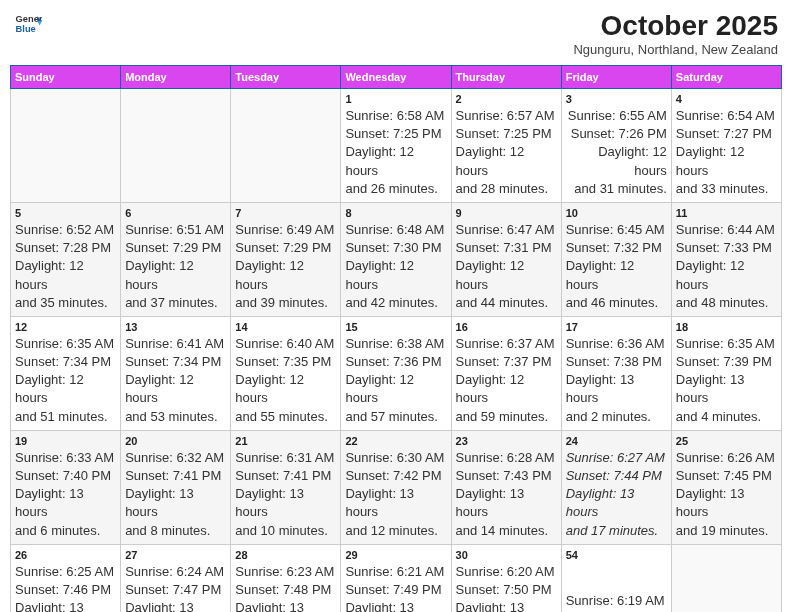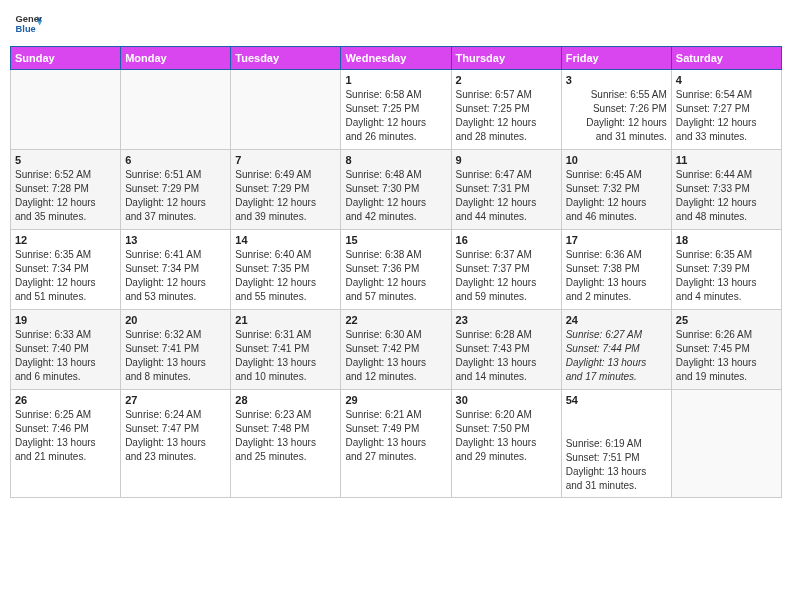--- a/index.html
+++ b/index.html
@@ -64,40 +64,44 @@
     tbody tr:nth-child(even) td {
       background: #f5f5f5;
     }
     .day-number {
       font-weight: bold;
       font-size: 11px;
       margin-bottom: 2px;
       color: #222;
     }
     .day-info {
-      font-size: 10px;
+      font-size: 13px;
       color: #333;
       line-height: 1.4;
     }
     .empty {
       background: #f9f9f9;
     }
   </style>
 </head>
 <body>
 
 <div class="header">
   <div class="logo">
     <svg class="logo-icon" viewBox="0 0 36 36">
       <text x="2" y="16" font-size="12" font-weight="bold" fill="#333" font-family="Arial">General</text>
       <text x="2" y="28" font-size="12" font-weight="bold" fill="#1a5fa8" font-family="Arial">Blue</text>
       <polygon points="30,8 36,14 30,14" fill="#1a5fa8"></polygon>
       <polygon points="30,14 36,14 33,20" fill="#4a9fd4"></polygon>
     </svg>
   </div>
+  <div class="title-block">
+    <div class="month-title">October 2025</div>
+    <div class="subtitle">Ngunguru, Northland, New Zealand</div>
+  </div>
 </div>
 
 <table>
   <thead>
     <tr>
     <th>Sunday</th>
         <th>Monday</th>
         <th>Tuesday</th>
         <th>Wednesday</th>
         <th>Thursday</th>

